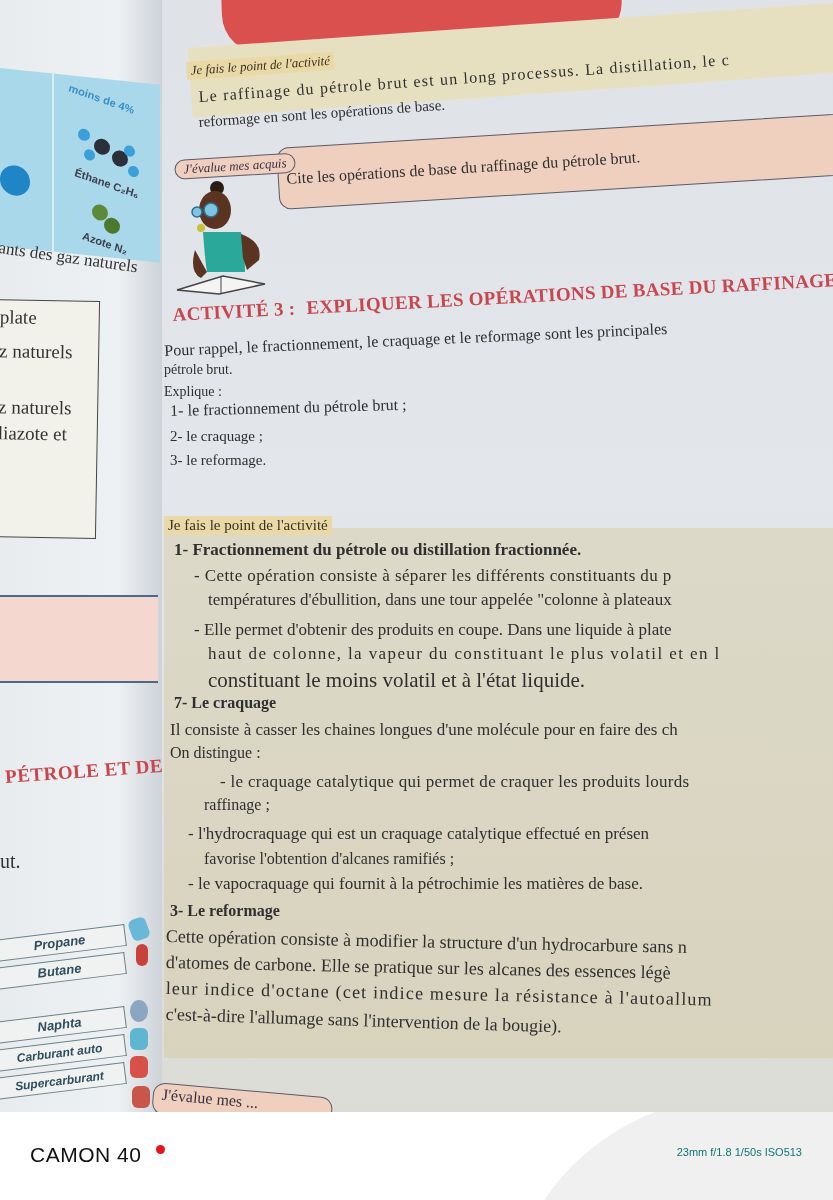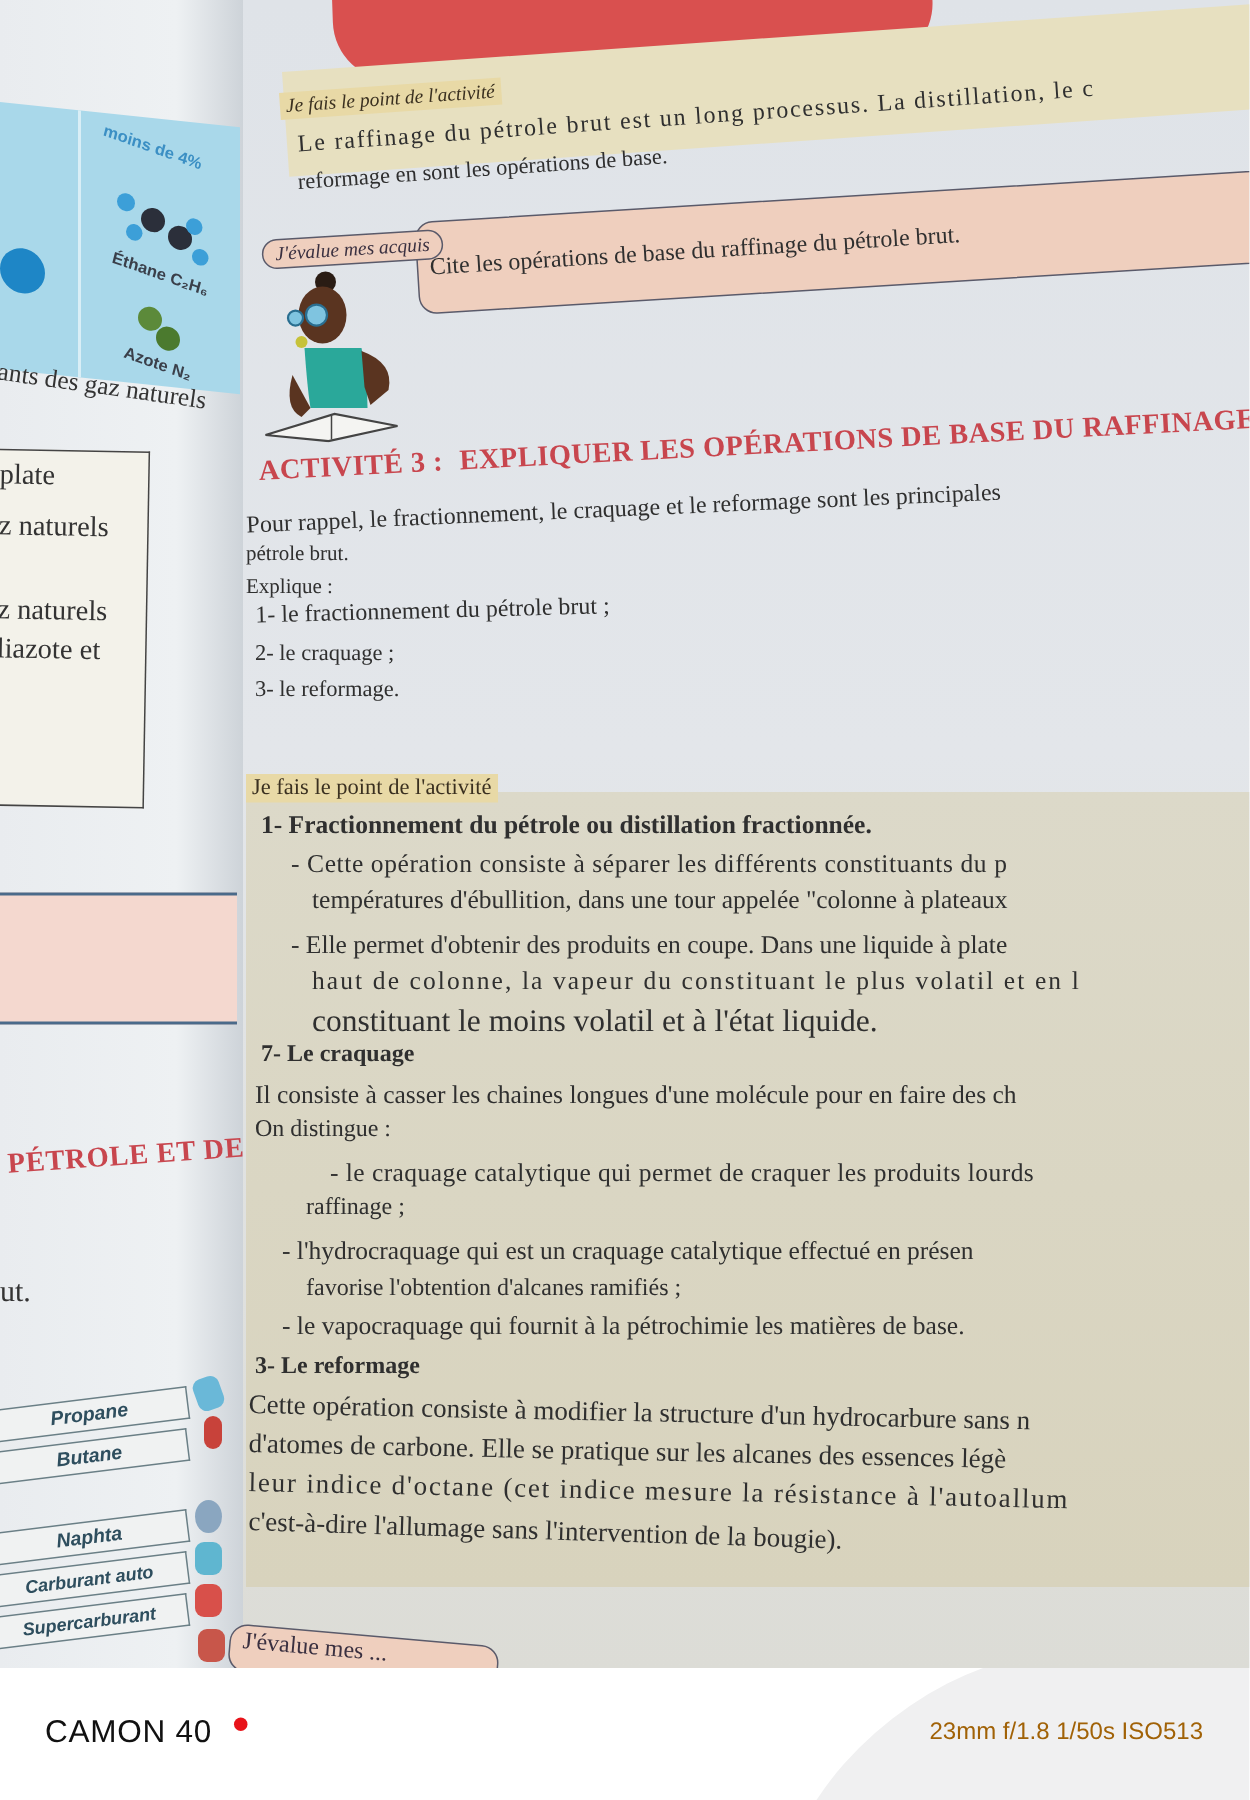--- a/index.html
+++ b/index.html
@@ -62,21 +62,21 @@
   .girl { position: absolute; left: 175px; top: 180px; width: 95px; height: 115px; }
 
   
   .cam-bar { position: absolute; left: 0; top: 1112px; width: 833px; height: 88px; background: #ffffff; overflow: hidden; }
   .cam-curve { position: absolute; left: 560px; top: -10px; width: 400px; height: 120px; background: #f0f0f1;
                border-radius: 120px 0 0 0; transform: skewX(-25deg); }
   .cam-model { position: absolute; left: 30px; top: 31px; font-family: "Liberation Sans", sans-serif;
                font-size: 21px; color: #111; letter-spacing: 0.5px; }
   .cam-dot { position: absolute; left: 156px; top: 33px; width: 9px; height: 9px; border-radius: 50%; background: #e8131a; }
   .cam-specs { position: absolute; right: 31px; top: 34px; font-family: "Liberation Sans", sans-serif;
-               font-size: 16px; color: #a16207; }
+               font-size: 11px; color: #0f766e; }
 </style>
 </head>
 <body>
 
 <div class="photo">
 
   <div class="left-page">
     <div class="gas-panel">
       <div class="divider"></div>
       <div class="label" style="left:68px; top:14px; transform:rotate(14deg);">moins de 4%</div>

